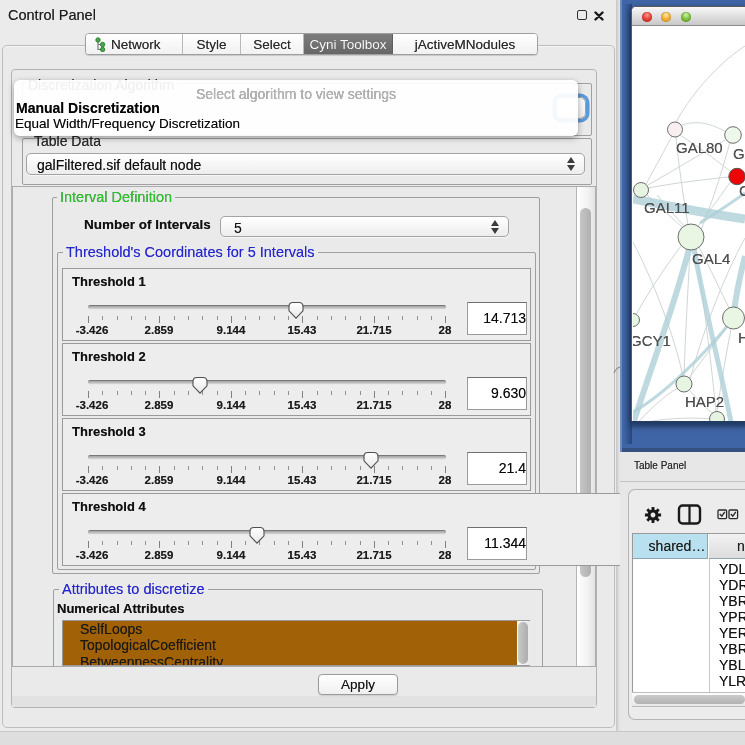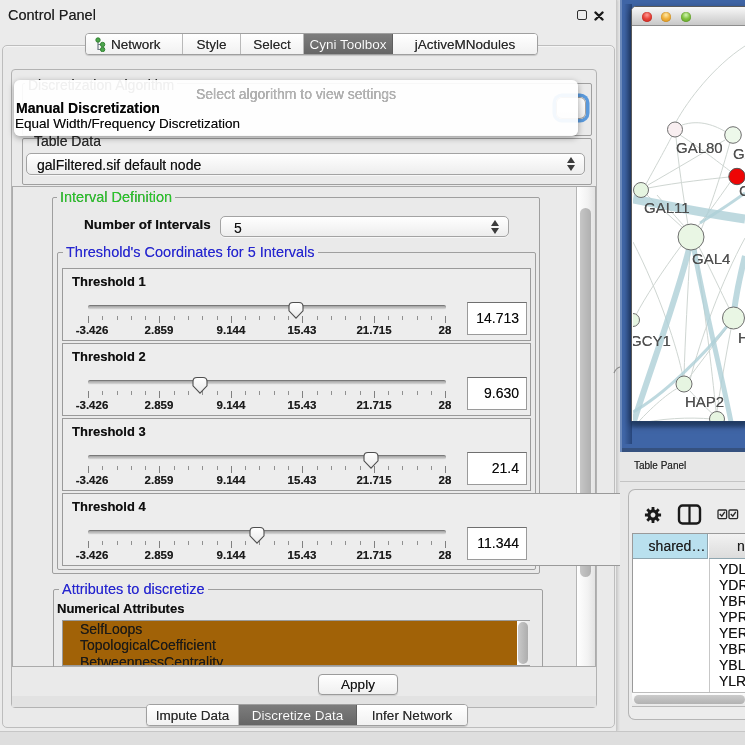--- a/index.html
+++ b/index.html
@@ -32,21 +32,21 @@
 .track{position:absolute;left:25px;top:36px;width:358px;height:5px;border-radius:2px;
   background:linear-gradient(#a2a2a2,#d6d6d6);border-top:1px solid #787878;border-bottom:1px solid #e8e8e8}
 .tickmin{position:absolute;left:25px;top:47px;width:359px;height:4px;
   background:repeating-linear-gradient(90deg,#909090 0 1px,transparent 1px 14.29px)}
 .tickmaj{position:absolute;left:25px;top:47px;width:359px;height:7px;
   background:repeating-linear-gradient(90deg,#808080 0 1px,transparent 1px 71.45px)}
 .slab{position:absolute;top:55px;font-size:11.5px;font-weight:bold;color:#1c1c1c;
   transform:translateX(-50%);white-space:nowrap}
 .vbox{position:absolute;left:404px;top:33px;width:60px;height:33px;background:#fff;
   border:1px solid #9a9a9a;border-top-color:#6f6f6f;font-size:14px;color:#0a0a0a;
-  text-align:right;line-height:31px;padding-right:7px}
+  text-align:right;line-height:31px;}
 .thumb{position:absolute;top:32px;width:17px;height:19px;transform:translateX(-50%)}
 .blue{color:#2626cf}
 </style></head>
 <body>
 
 <div id="cp">
   <div class="abs" style="left:8px;top:7px;font-size:14.5px;color:#1e1e1e">Control Panel</div>
 
   <div class="abs" style="left:577px;top:10px;width:10px;height:10px;border:1.5px solid #2e2e2e;border-radius:2px"></div>
   <svg class="abs" style="left:594px;top:11px" width="10" height="10" viewBox="0 0 10 10">
@@ -177,25 +177,20 @@
     <div style="padding-left:17px;line-height:16.3px">SelfLoops<br>TopologicalCoefficient<br>BetweennessCentrality</div>
   </div>
   <div class="abs" style="left:517px;top:621px;width:13px;height:44px;background:linear-gradient(90deg,#fdfdfd,#e9e9e9)"></div>
   <div class="abs" style="left:518px;top:622px;width:10px;height:42px;background:linear-gradient(90deg,#c9c9c9,#adadad);border-radius:5px"></div>
 
   <div class="abs" style="left:13px;top:667px;width:563px;height:40px;background:#eaeaea"></div>
   <div class="abs" style="left:12px;top:696px;width:584px;height:11px;background:#e2e2e2"></div>
 
   <div class="abs" style="left:318px;top:674px;width:80px;height:21px;background:linear-gradient(#ffffff,#efefef);border:1px solid #9b9b9b;border-radius:4px;font-size:13.5px;color:#141414;text-align:center;line-height:19px;box-shadow:0 1px 1px rgba(0,0,0,.12)">Apply</div>
 
-  <div class="seg" style="left:146px;top:704px">
-    <div class="s" style="width:92px">Impute Data</div>
-    <div class="s on" style="width:118px">Discretize Data</div>
-    <div class="s" style="width:110px">Infer Network</div>
-  </div>
 
 </div>
 
 <div class="abs" style="left:14px;top:80px;width:564px;height:56px;background:rgba(255,255,255,.93);border-radius:6px;box-shadow:0 2px 6px rgba(0,0,0,.35);z-index:40"></div>
 <div class="abs" style="left:14px;top:86px;width:564px;text-align:center;font-size:14px;color:#b6b6b6;z-index:41">Select algorithm to view settings</div>
 <div class="abs" style="left:16px;top:100px;font-size:14px;font-weight:bold;color:#050505;z-index:41">Manual Discretization</div>
 <div class="abs" style="left:15px;top:116px;font-size:13.5px;color:#0a0a0a;z-index:41">Equal Width/Frequency Discretization</div>
 
 <svg class="abs" style="left:613px;top:366px" width="8" height="9" viewBox="0 0 8 9">
     <path d="M1 7 Q3 2 7 1" stroke="#8a8a8a" stroke-width="1.2" fill="none"></path>

